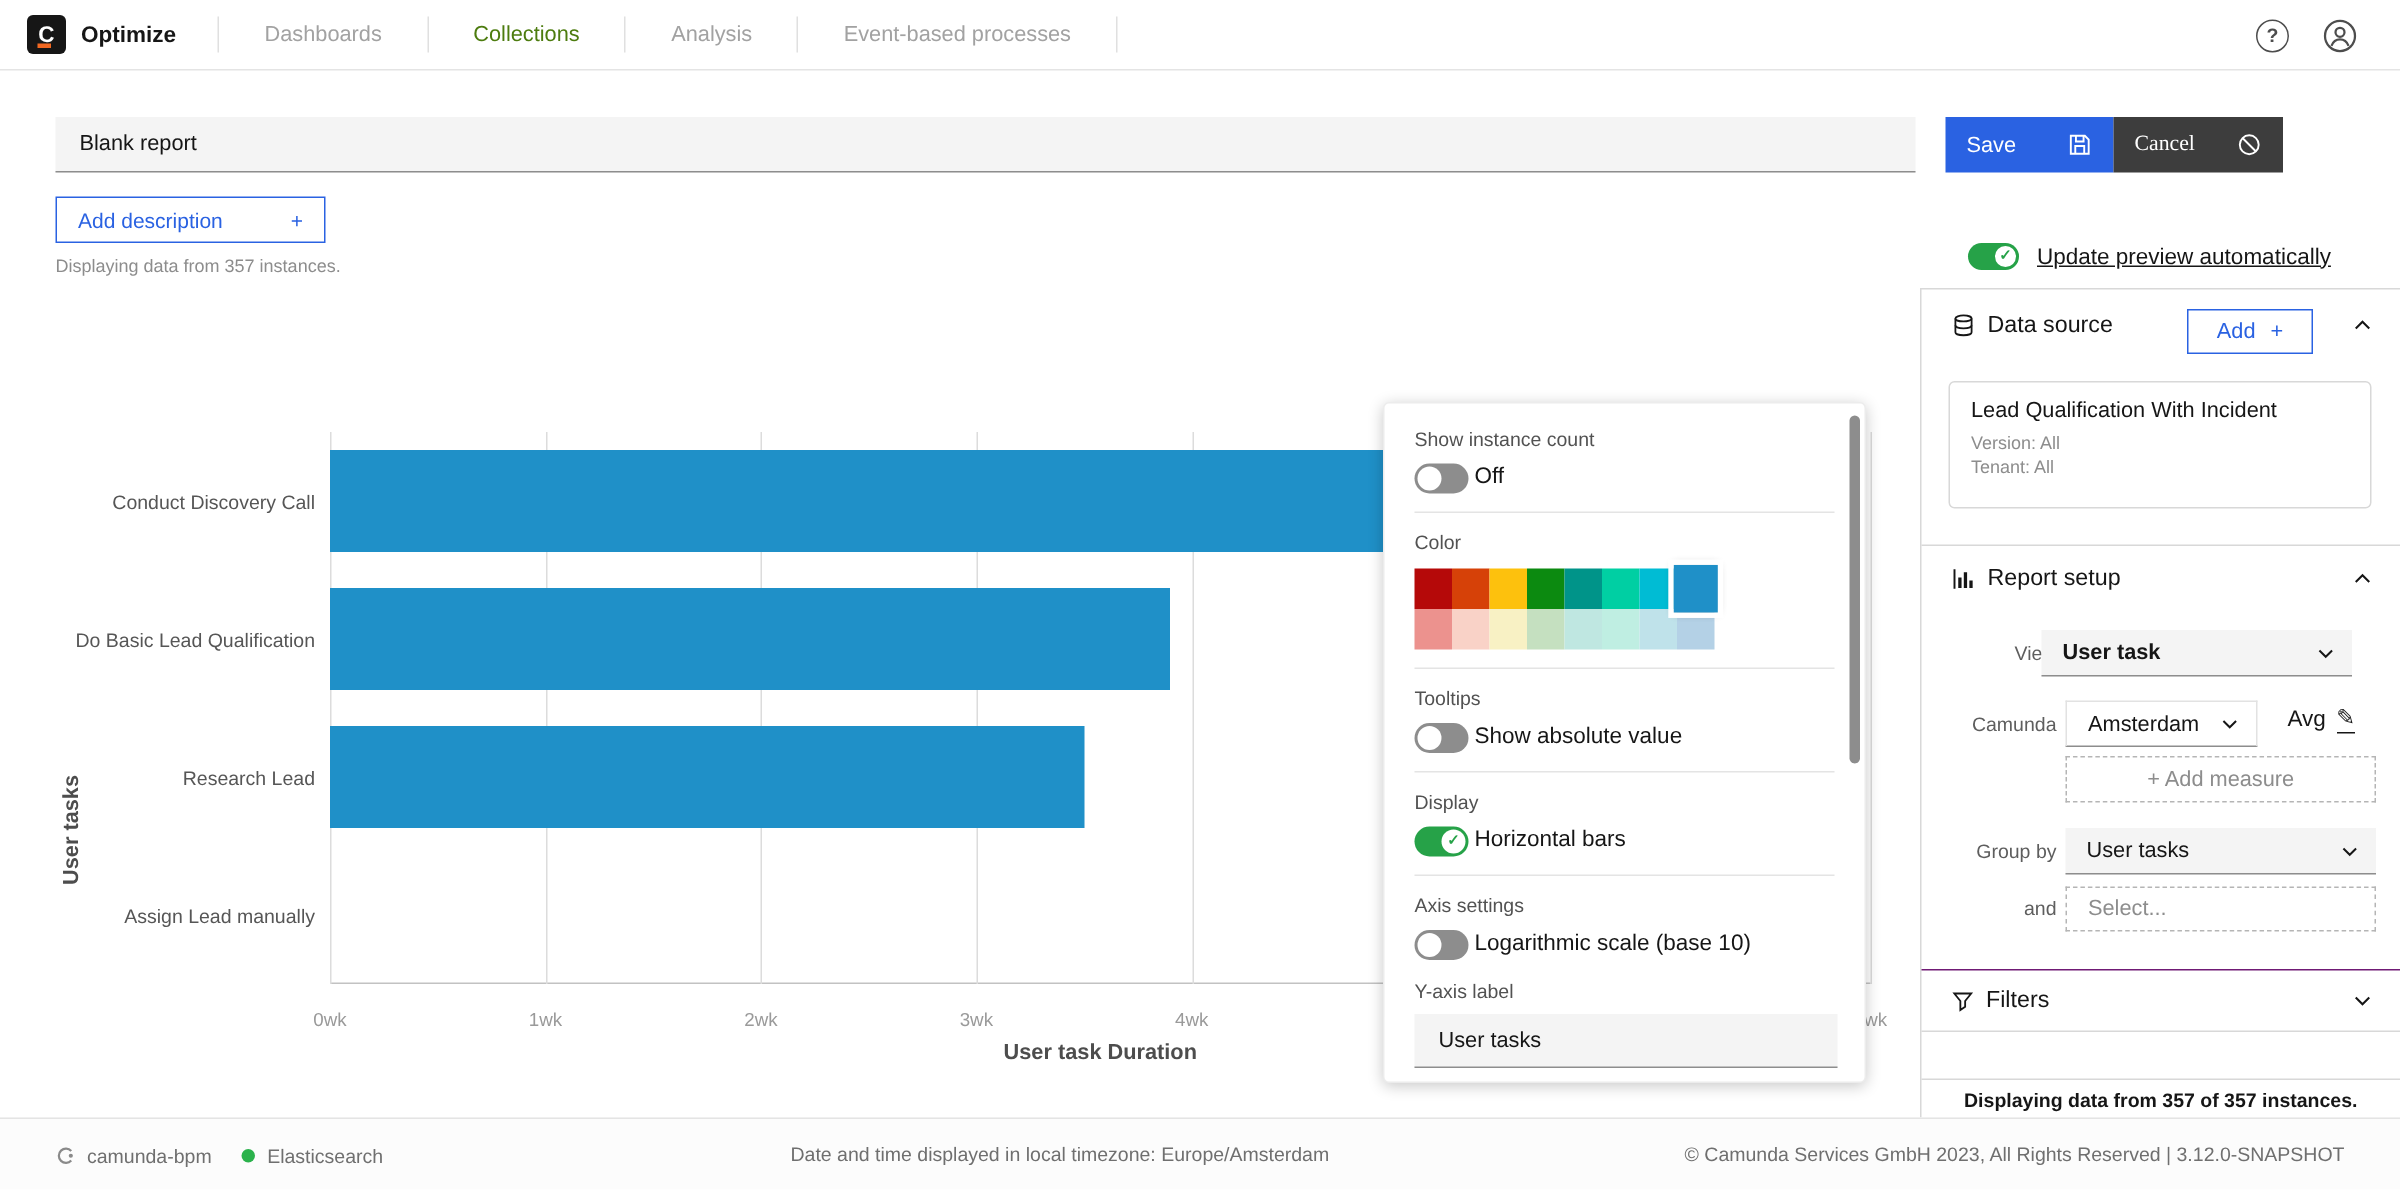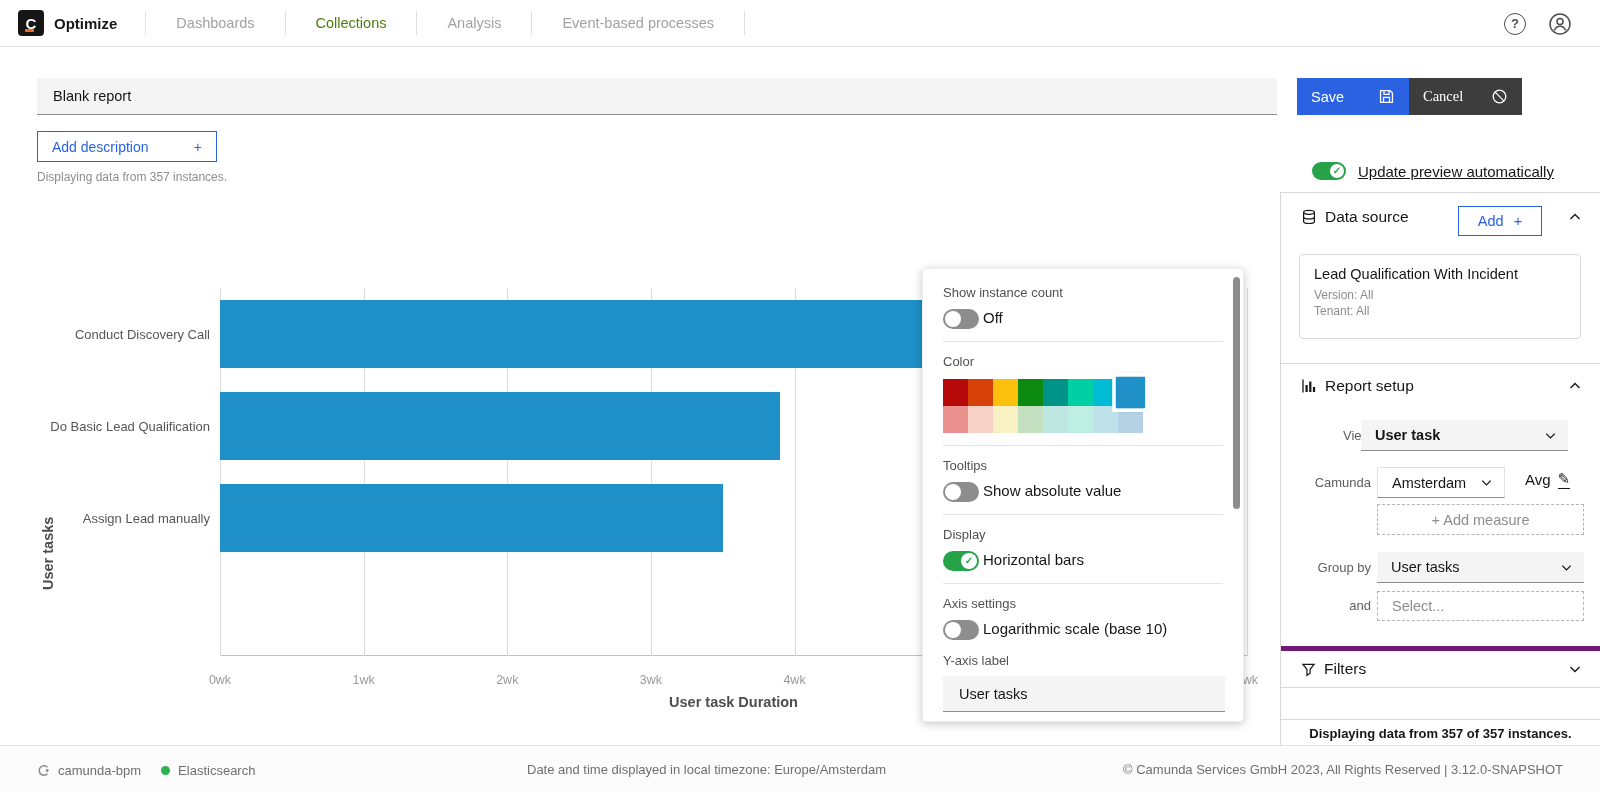--- a/index.html
+++ b/index.html
@@ -113,21 +113,21 @@
   .select.white { background:#fff; border:1px solid #e2e2e2; border-bottom:1px solid #8d8d8d; }
   .dashed { position:absolute; border:1px dashed #b5b5b5; color:#8d8d8d; font-size:14.5px;
     display:flex; align-items:center; }
   #view-select { left:80px; top:227px; width:207px;font-weight:bold; }
   #measure-select { left:96px; top:274px; width:128px; }
   #agg-avg { position:absolute; left:244px; top:278px; font-size:15px; display:flex; align-items:center; gap:7px; }
   #agg-avg .pencil { border-bottom:1.5px solid #161616; font-size:15px; line-height:1.1; }
   #add-measure { left:96px; top:311px; width:207px; height:31px; justify-content:center; }
   #groupby-select { left:96px; top:359px; width:207px; }
   #and-box { left:96px; top:398px; width:207px; height:30px; padding-left:14px; }
-  #filters-head { top:453px; height:42px; border-top:5px solid #701a75; border-bottom:1px solid #d8d8d8; }
+  #filters-head { top:453px; height:42px; border-top:1px solid #701a75; border-bottom:1px solid #d8d8d8; }
   #side-info { position:absolute; left:0; top:526px; width:100%; height:27px; border-top:1px solid #d8d8d8;
     display:flex; align-items:center; justify-content:center; font-size:13px; font-weight:bold; }
 
   
   #footer { position:absolute; left:0; top:745px; width:1600px; height:48px; background:#fcfcfc;
     border-top:1px solid #e4e4e4; font-size:13px; color:#6f6f6f; }
   #footer-left { position:absolute; left:37px; top:0; height:48px; display:flex; align-items:center; gap:8px; }
   .es-dot { width:9px; height:9px; border-radius:50%; background:#2bb24c; margin-left:12px; }
   #footer-center { position:absolute; left:527px; top:16px; }
   #footer-right { position:absolute; right:37px; top:16px; }
@@ -201,20 +201,21 @@
         </svg>
     </div>
     <div id="gear-btn" class="abs">
       <span>⚙</span>
     </div>
 
     <div id="y-axis-title" class="abs">User tasks</div>
     <div id="cat-labels" class="abs">
         <div class="cat-row">Conduct Discovery Call</div>
         <div class="cat-row">Do Basic Lead Qualification</div>
+        <div class="cat-row">Research Lead</div>
         <div class="cat-row">Assign Lead manually</div>
       </div>
     <div id="bar-plot" class="abs">
       <div class="axis-line"></div>
     <div class="gridline" style="left: 0px;"></div>
         <div class="gridline" style="left: 143.636px;"></div>
         <div class="gridline" style="left: 287.273px;"></div>
         <div class="gridline" style="left: 430.909px;"></div>
         <div class="gridline" style="left: 574.545px;"></div>
         <div class="gridline" style="left: 718.182px;"></div>

